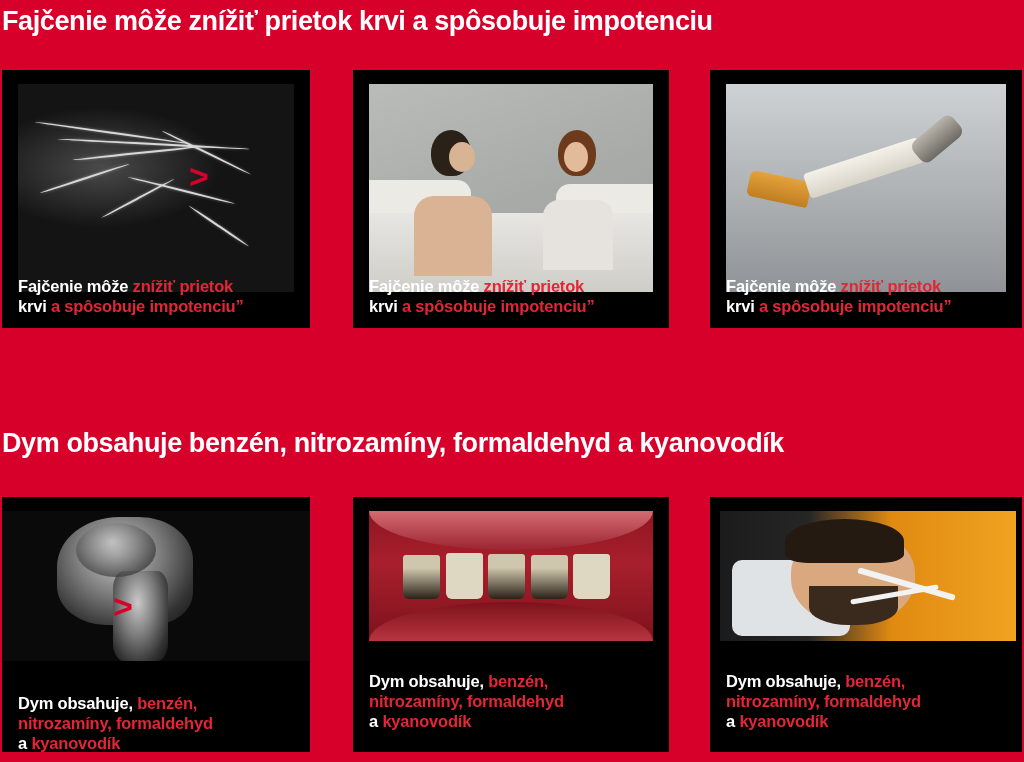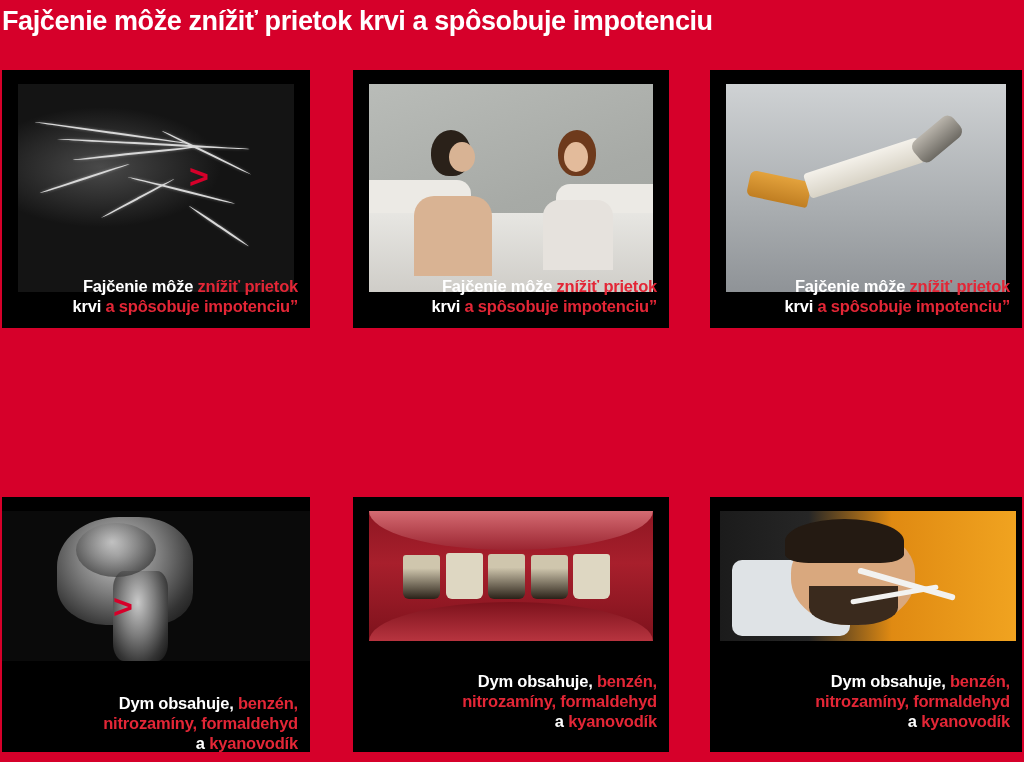--- a/index.html
+++ b/index.html
@@ -12,21 +12,20 @@
     background: #d6002a;
     font-family: "Liberation Sans", sans-serif;
     overflow: hidden;
     position: relative;
   }
   .page {
     position: relative;
     width: 1024px;
     height: 762px;
     background: #d6002a;
-    text-align: right;
   }
 
   
   .section-title {
     position: absolute;
     left: 0;
     color: #ffffff;
     font-weight: bold;
     font-size: 27px;
     letter-spacing: -0.4px;
@@ -218,20 +217,21 @@
         <div class="art art-cig">
           <div class="cig-filter" style="left:8%;  top:44%;"></div>
           <div class="cig-body" style="left:28%; top:34%;"></div>
           <div class="cig-ash" style="left:66%; top:20%;"></div>
         </div>
       </div>
       <div class="caption cap-row1"><span>Fajčenie môže </span><span class="hl">znížiť prietok</span><br><span>krvi</span> <span class="hl">a spôsobuje impotenciu”</span></div>
     </div>
   </div>
 
+  <div class="section-title" id="title-2">Dym obsahuje benzén, nitrozamíny, formaldehyd a kyanovodík</div>
 
   <div class="row" id="row-2">
 
     <div class="card c1">
       <div class="photo">
         <div class="art art-mri">
           <div class="mri-shape" style="left:18%; top:4%; width:44%; height:72%; border-radius:46% 40% 30% 36%;"></div>
           <div class="mri-shape" style="left:36%; top:40%; width:18%; height:60%; border-radius:20%;"></div>
           <div class="mri-shape" style="left:24%; top:8%; width:26%; height:36%; border-radius:50%; opacity:.7;"></div>
         </div>

